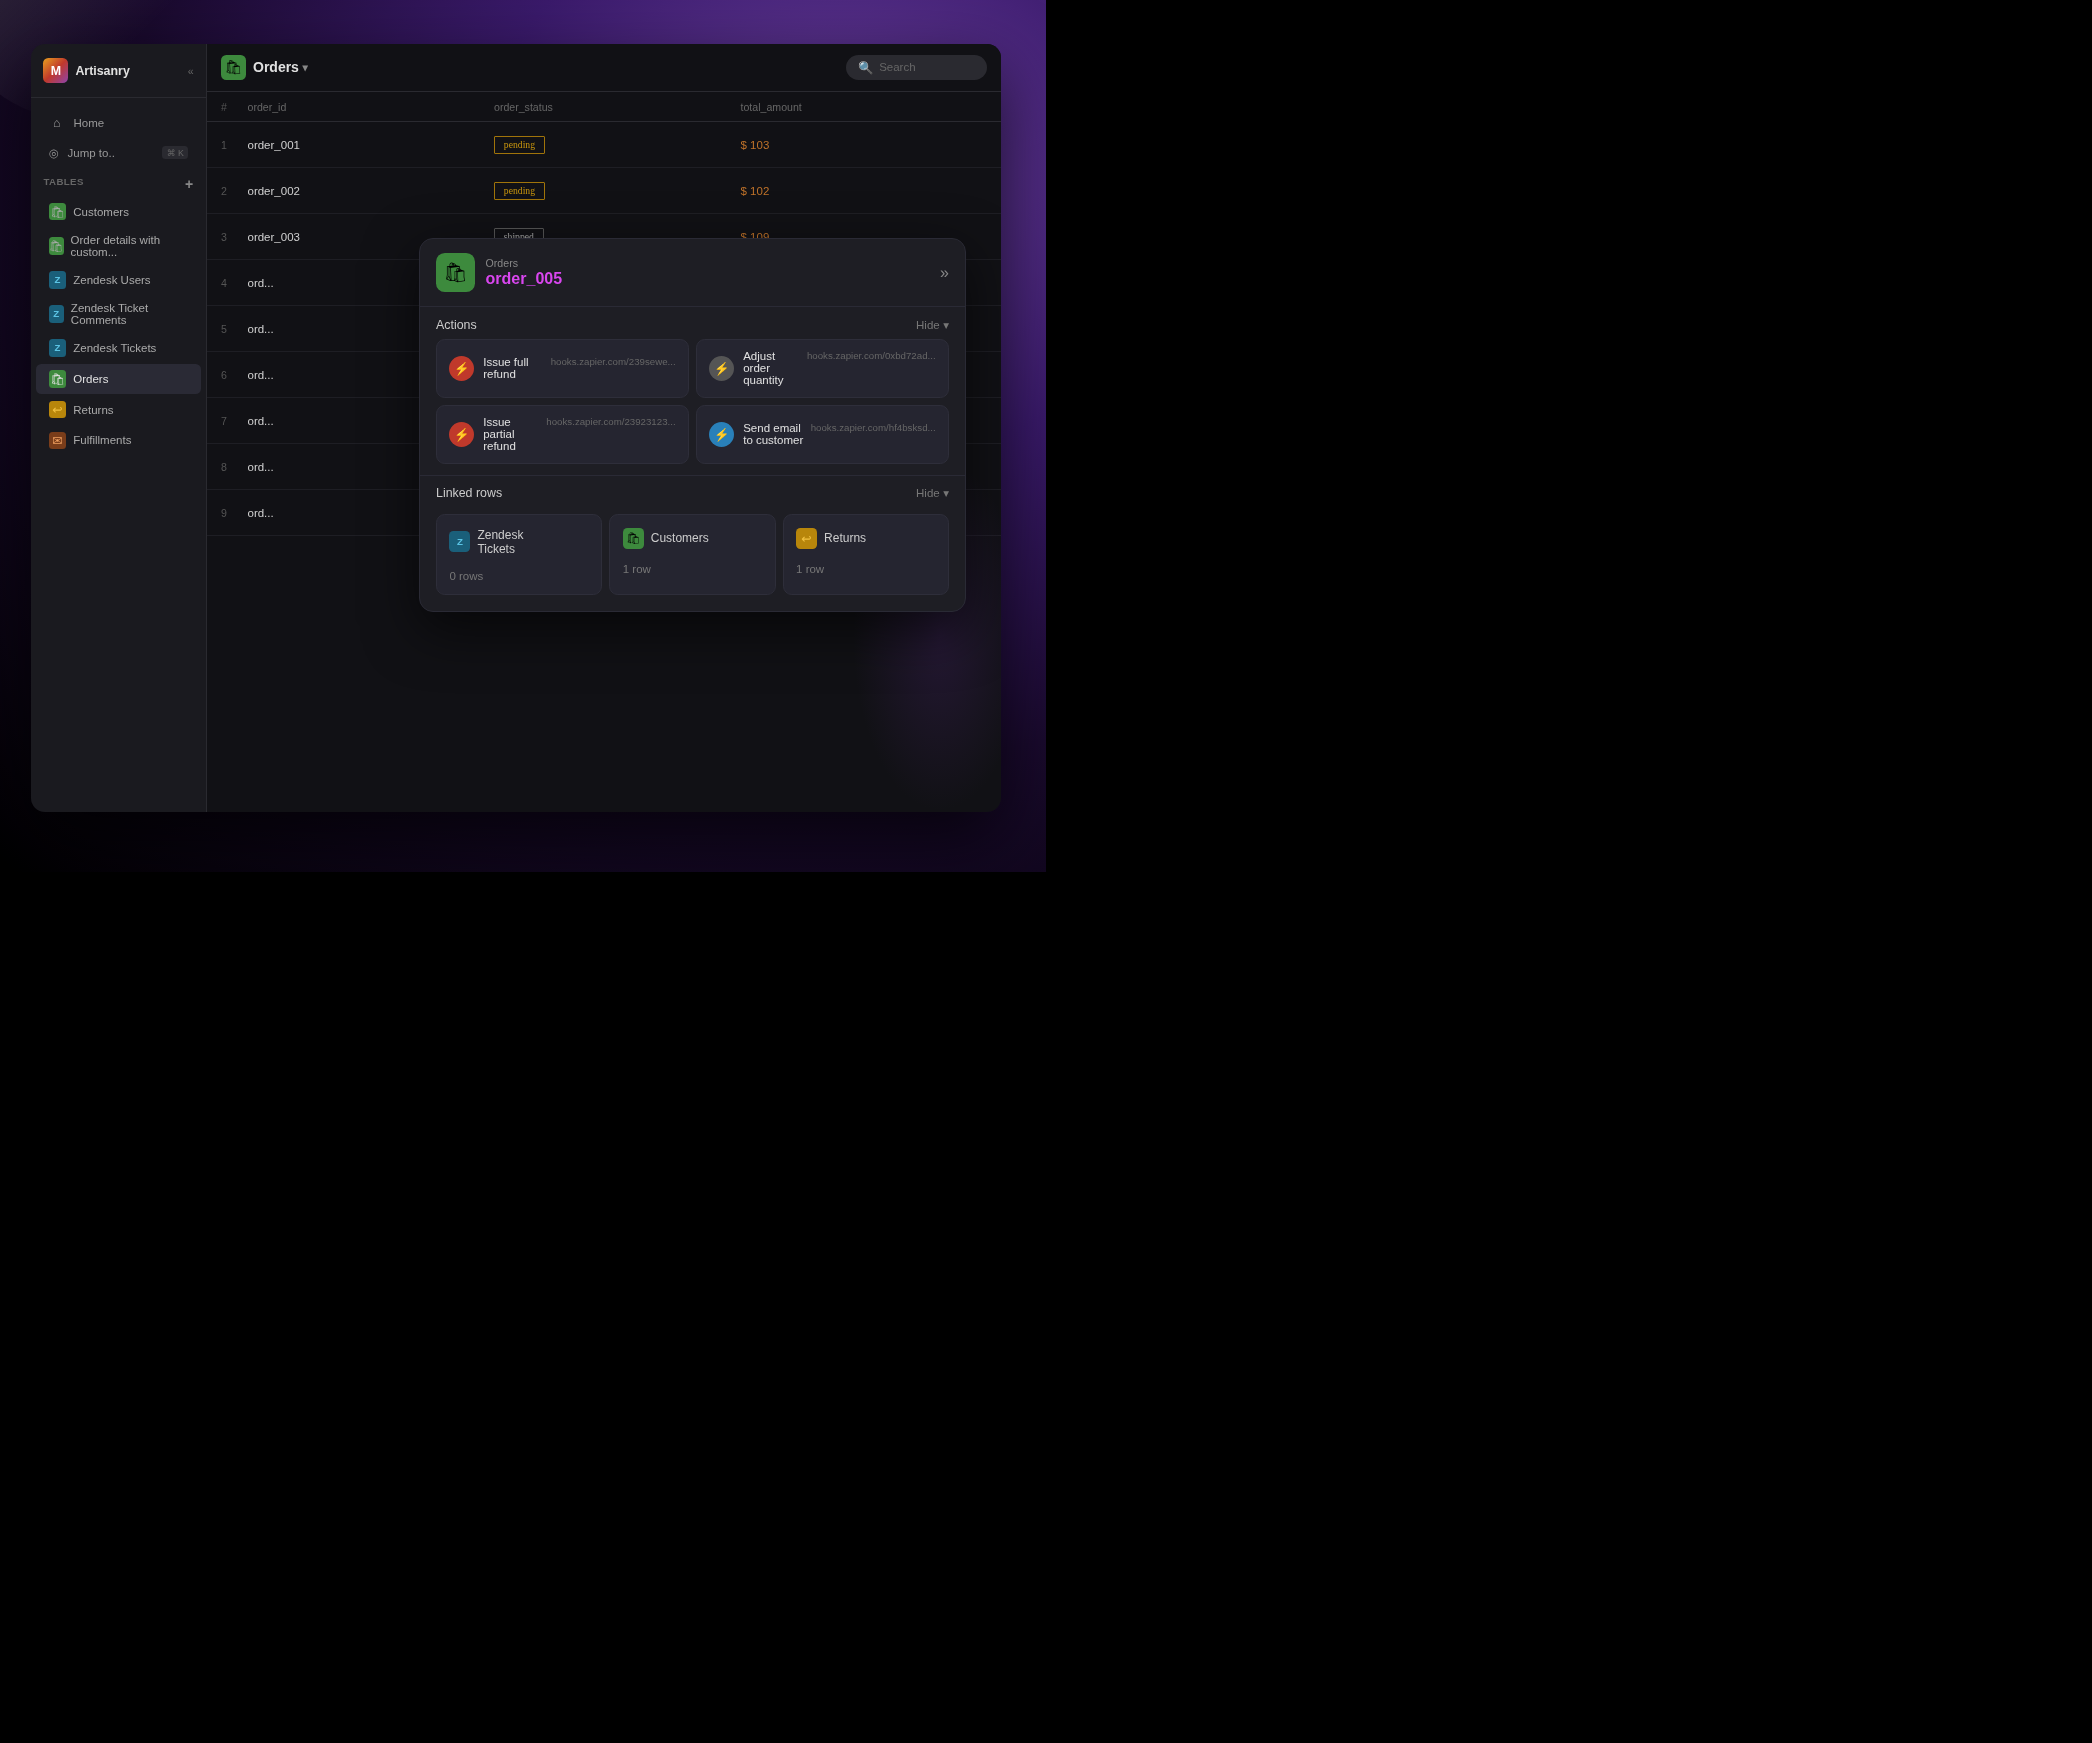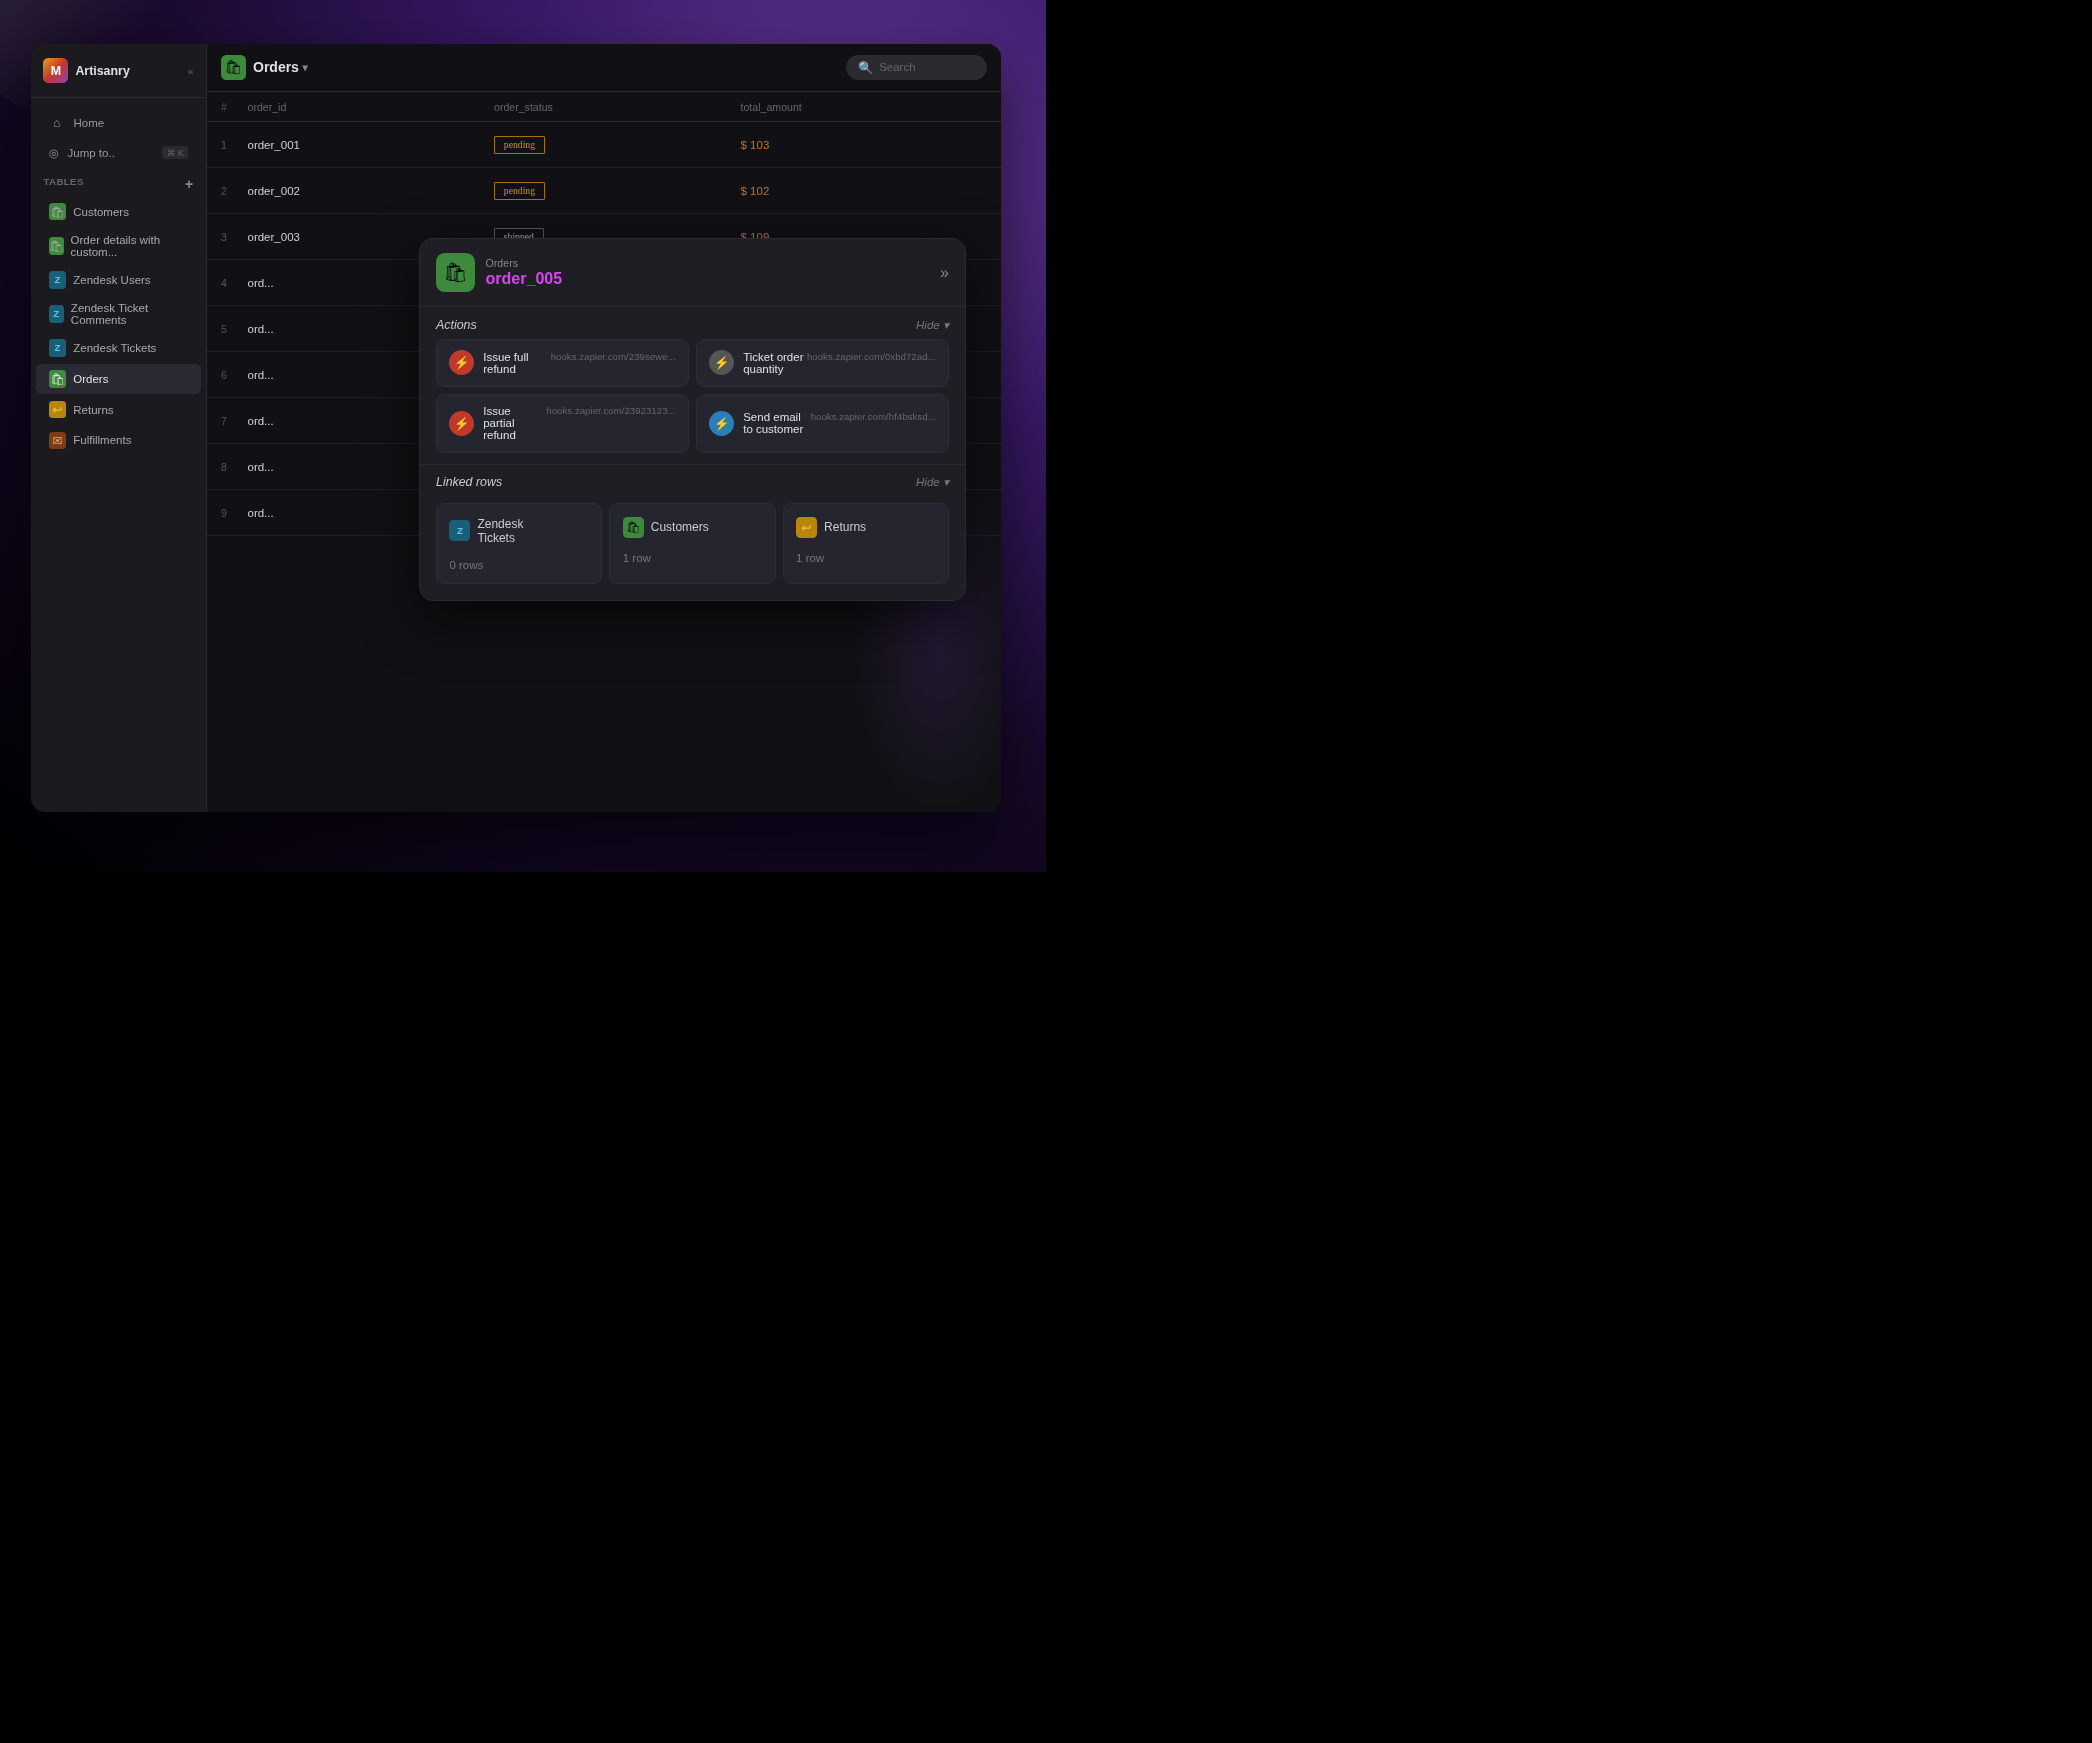--- a/index.html
+++ b/index.html
@@ -354,21 +354,20 @@
       cursor: pointer;
       font-size: 16px;
     }
 
     
     .section-label {
       display: flex;
       align-items: center;
       justify-content: space-between;
       padding: 10.6px 16px 7px;
-      font-style: italic;
     }
 
     .section-label-text {
       color: #ccc;
       font-size: 12.4px;
       font-weight: 500;
     }
 
     .hide-btn {
       display: flex;
@@ -651,21 +650,21 @@
         <div class="action-card">
           <div class="action-icon icon-red">⚡</div>
           <div class="action-text">
             <span class="action-name">Issue full refund</span>
             <span class="action-url">hooks.zapier.com/239sewe...</span>
           </div>
         </div>
         <div class="action-card">
           <div class="action-icon icon-gray">⚡</div>
           <div class="action-text">
-            <span class="action-name">Ticket order quantity</span>
+            <span class="action-name">Adjust order quantity</span>
             <span class="action-url">hooks.zapier.com/0xbd72ad...</span>
           </div>
         </div>
         <div class="action-card">
           <div class="action-icon icon-red">⚡</div>
           <div class="action-text">
             <span class="action-name">Issue partial refund</span>
             <span class="action-url">hooks.zapier.com/23923123...</span>
           </div>
         </div>

